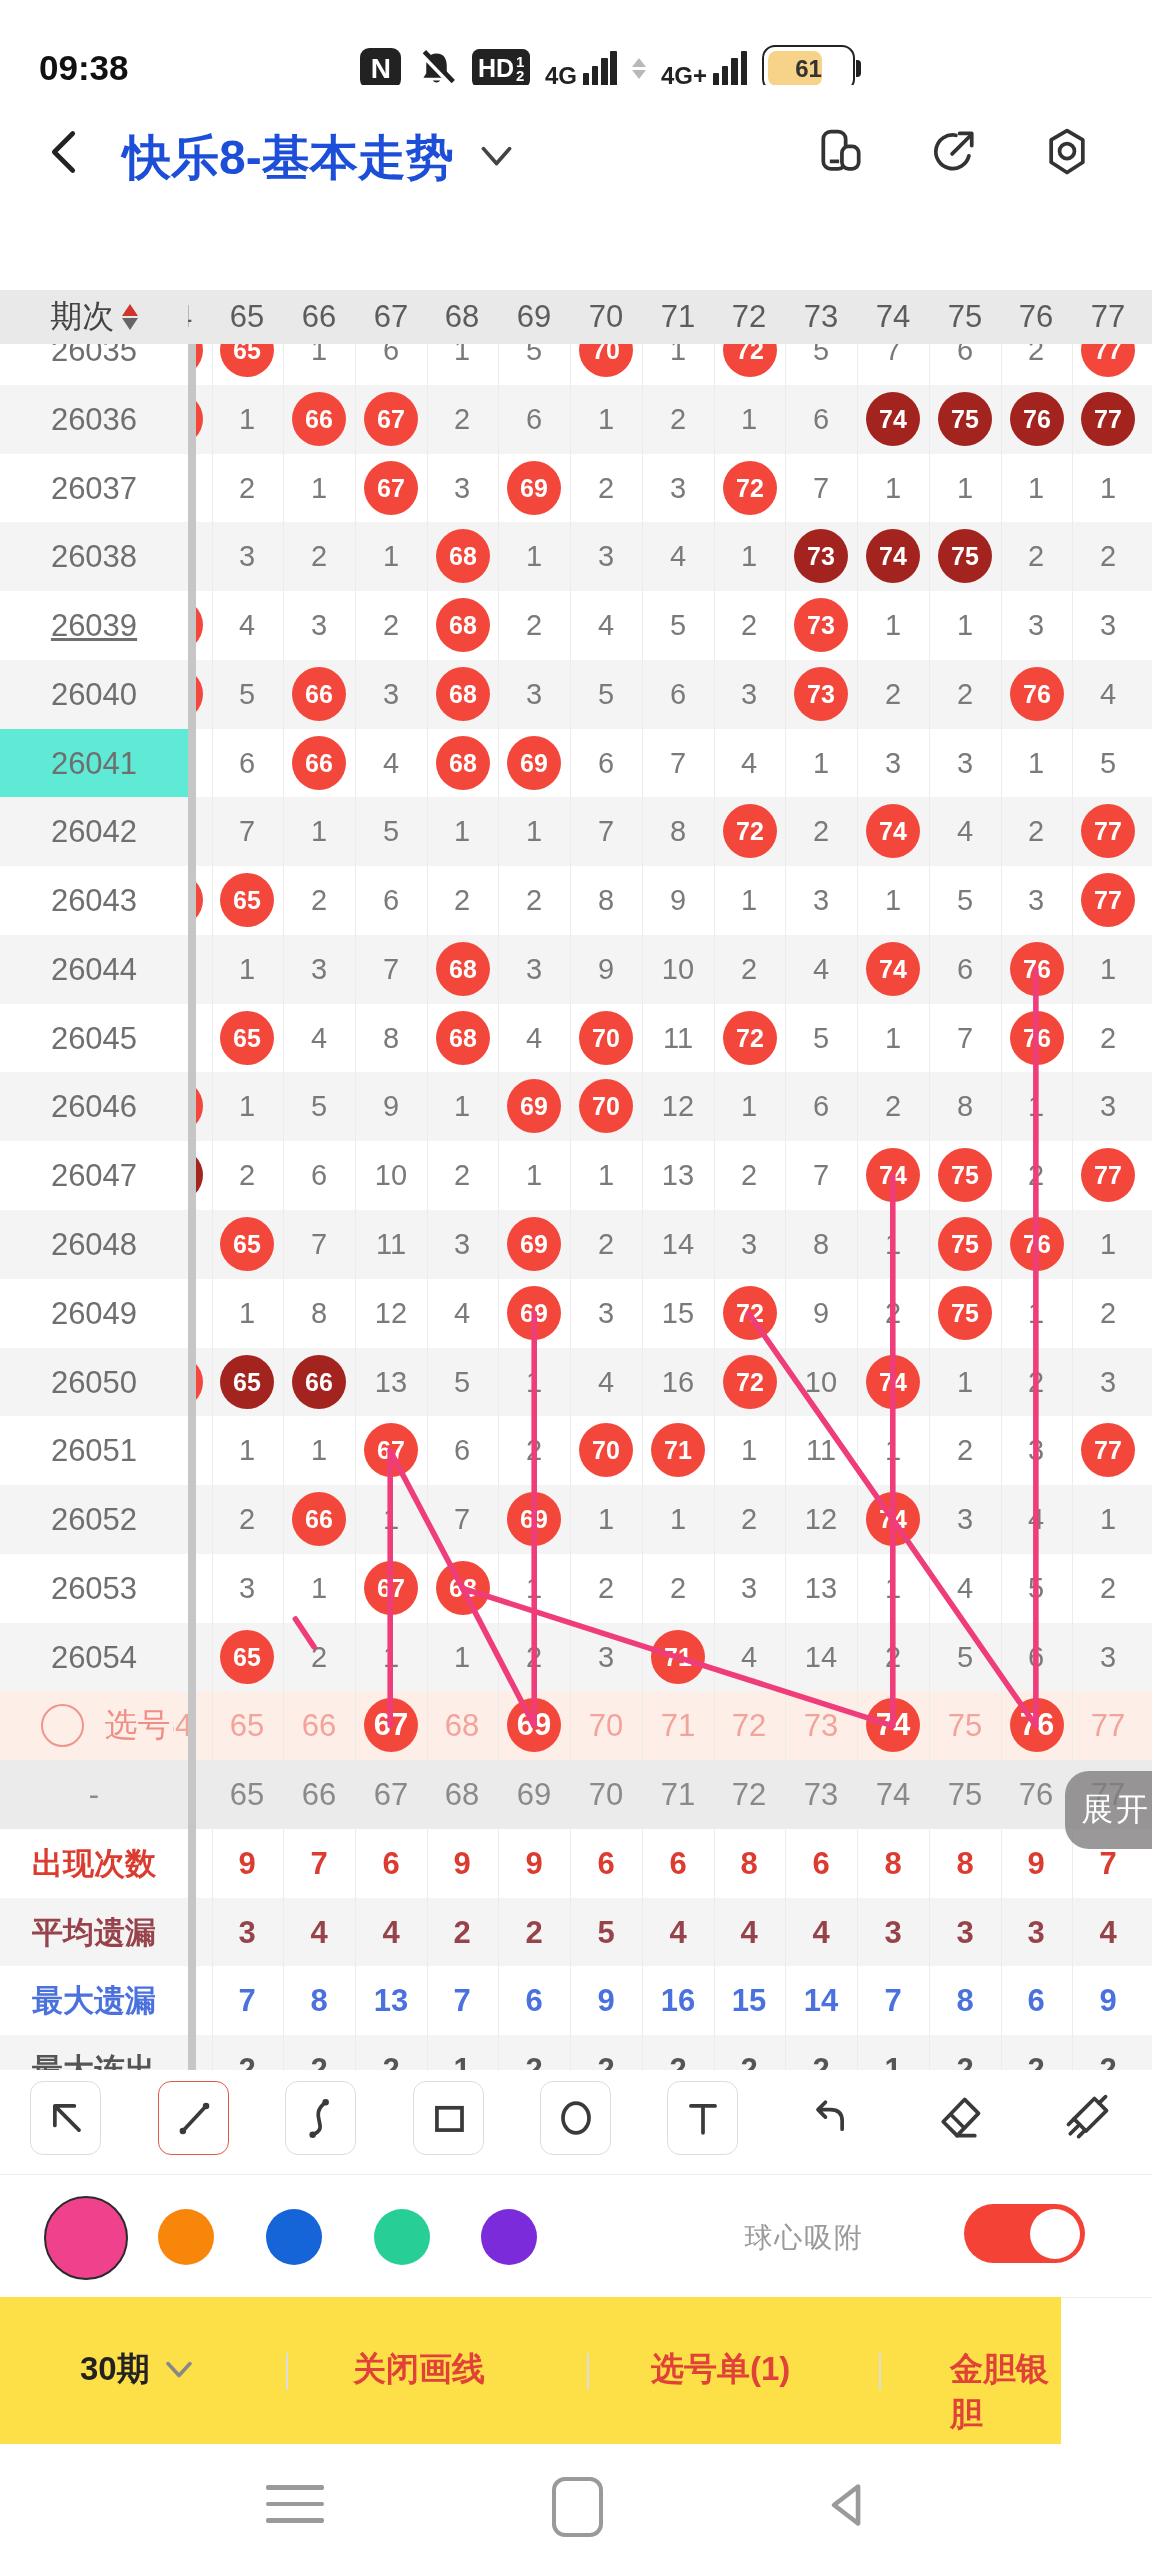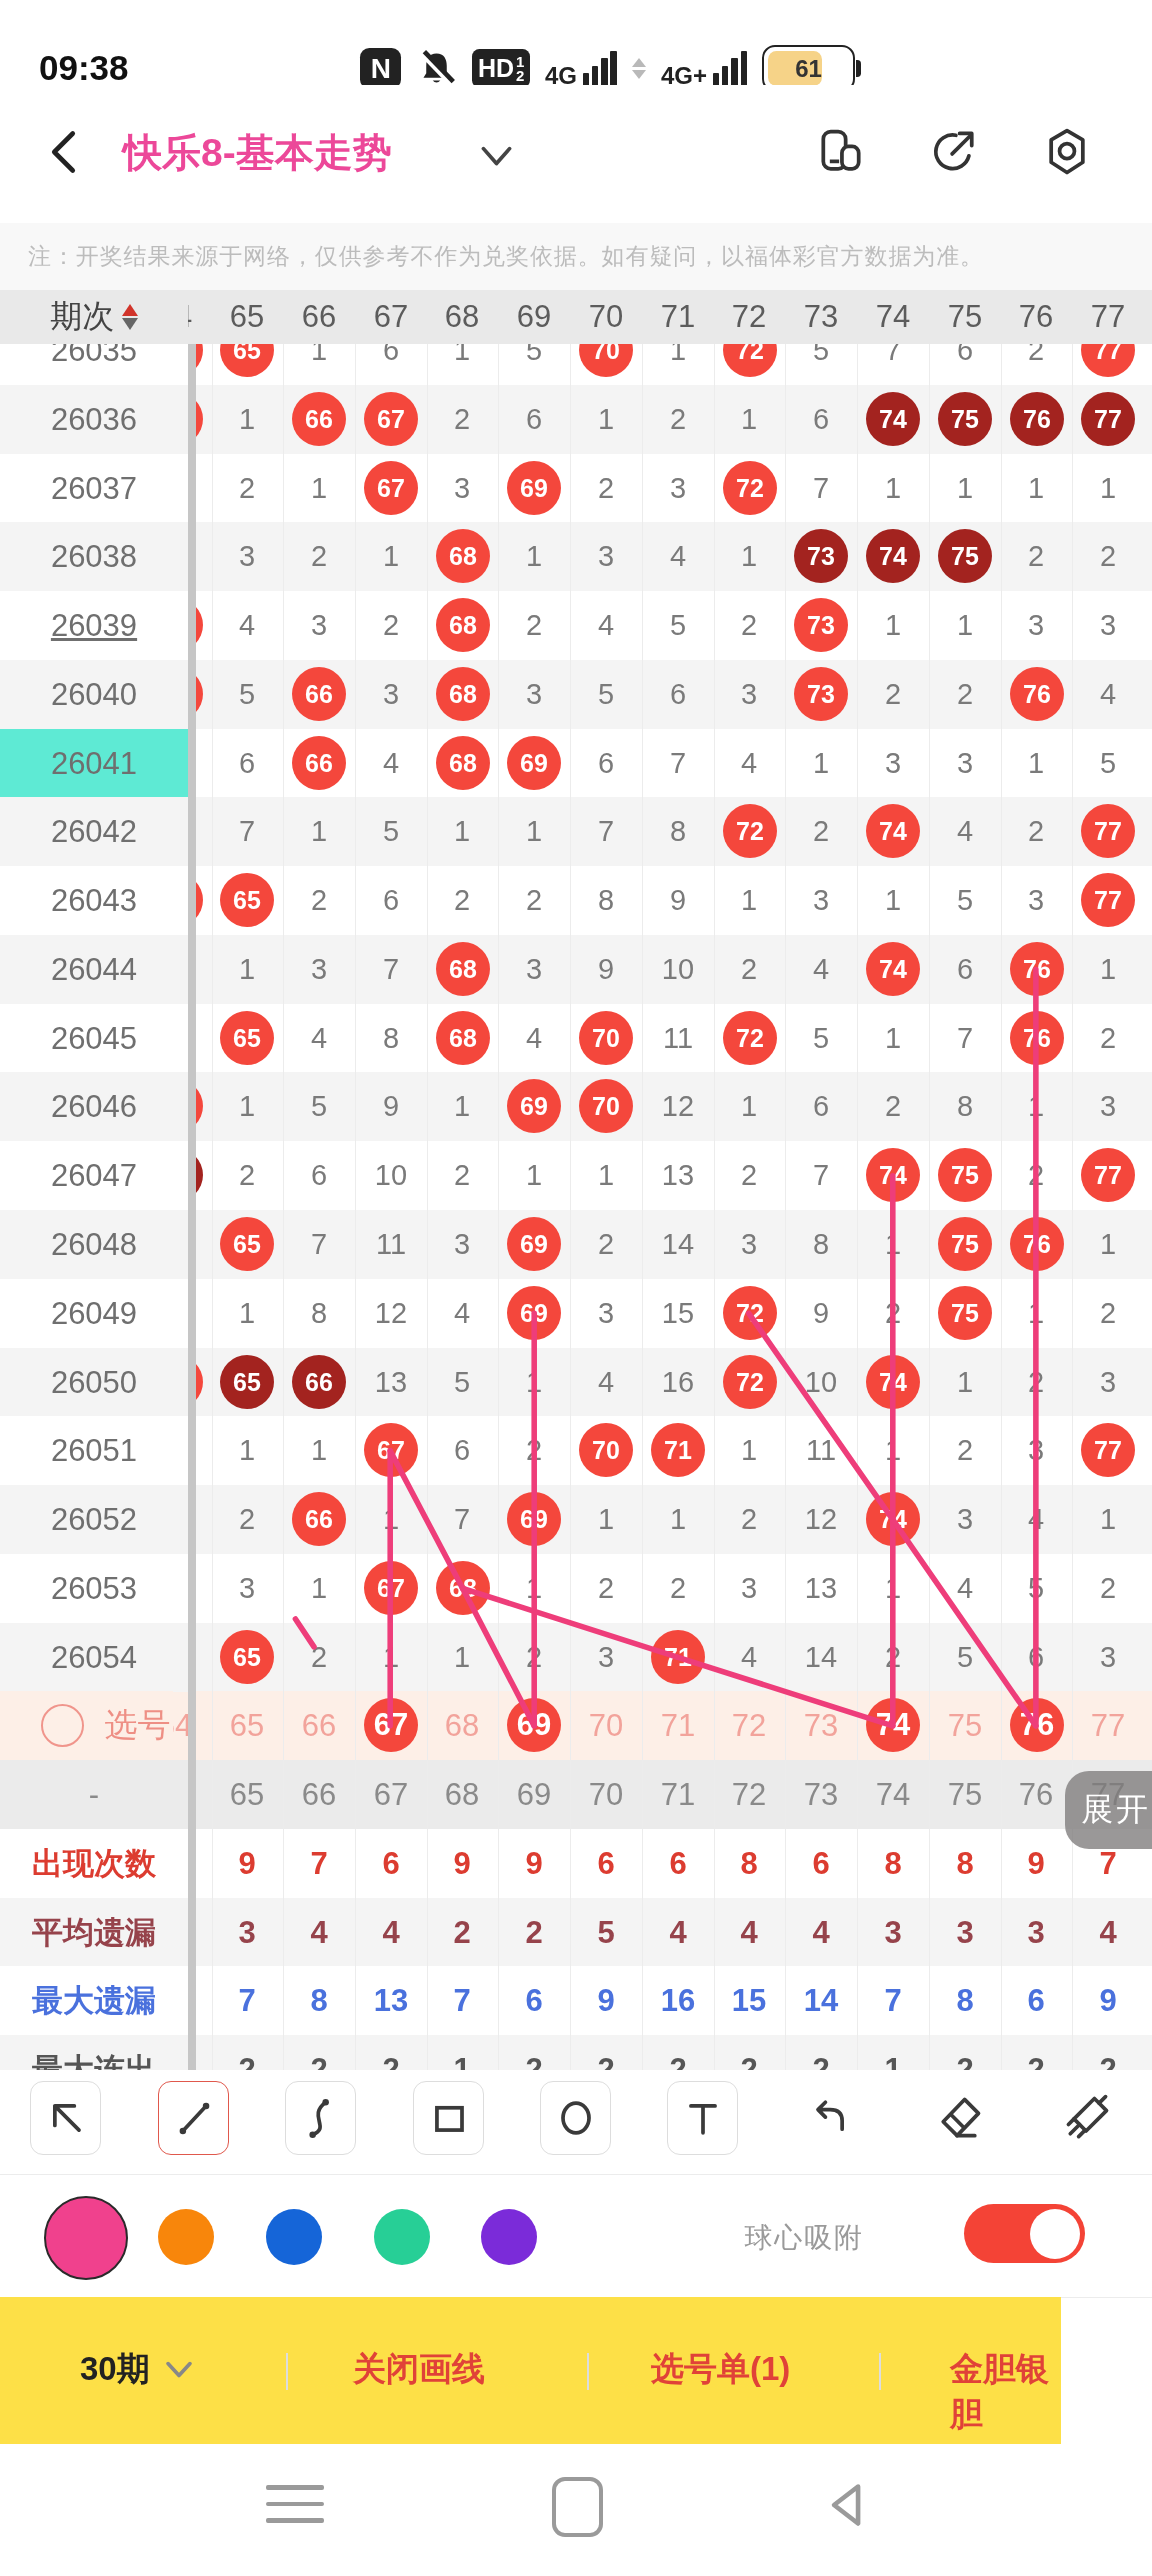--- a/index.html
+++ b/index.html
@@ -18,21 +18,21 @@
   .updown{display:flex;flex-direction:column;gap:3.7px;align-items:center;}
   .tri-up{width:0;height:0;border-left:7.4px solid transparent;border-right:7.4px solid transparent;border-bottom:9.3px solid #b9b9b9;}
   .tri-dn{width:0;height:0;border-left:7.4px solid transparent;border-right:7.4px solid transparent;border-top:9.3px solid #b9b9b9;}
   .battery{position:relative;width:89px;height:43px;border:2.8px solid #222;border-radius:13px;background:#fff;display:flex;align-items:center;}
   .battfill{position:absolute;left:3.7px;top:3.7px;bottom:3.7px;width:54px;background:#f6d388;border-radius:8.4px;}
   .battnum{position:relative;width:100%;text-align:center;font-size:24px;font-weight:bold;color:#333;}
   .battnub{position:absolute;right:-8.4px;top:13px;width:5.6px;height:16.7px;background:#222;border-radius:0 3.7px 3.7px 0;}
   
   .appheader{position:absolute;left:0;top:85px;width:1152px;height:138px;background:#fff;}
   .backbtn{position:absolute;left:45px;top:41px;}
-  .apptitle{position:absolute;left:123px;top:41px;font-size:39px;font-weight:bold;color:#ec4899;}
+  .apptitle{position:absolute;left:123px;top:41px;font-size:48px;font-weight:bold;color:#1d4ed8;}
   .titlechev{position:absolute;left:476px;top:58px;}
   .hicons{position:absolute;right:58px;top:39px;display:flex;gap:58px;}
   
   .notice{position:absolute;left:0;top:223px;width:1152px;height:67px;background:#f8f8f8;display:flex;align-items:center;}
   .notice span{margin-left:28px;font-size:23px;color:#bcbcbc;letter-spacing:0.9px;}
   
   .tablewrap{position:absolute;left:0;top:290px;width:1152px;height:1781px;background:#fff;}
   .trow{position:absolute;left:0;width:1152px;height:69px;}
   .cell{position:absolute;top:0;width:72px;height:69px;line-height:69px;text-align:center;font-size:29px;color:#7a7a7a;z-index:2;}
   .ball{position:absolute;top:7.4px;width:54px;height:54px;border-radius:50%;color:#fff;font-size:25px;font-weight:bold;display:flex;align-items:center;justify-content:center;z-index:2;}
@@ -152,23 +152,20 @@
       </div>
       <div>
         <svg width="54" height="58" viewBox="0 0 58 62">
           <path d="M29 7 L46 17 L46 41 L29 52 L12 41 L12 17 Z" fill="none" stroke="#333" stroke-width="4" stroke-linejoin="round"></path>
           <circle cx="29" cy="29" r="8" fill="none" stroke="#333" stroke-width="4"></circle>
         </svg>
       </div>
     </div>
   </div>
 
-  <div class="notice">
-    <span>注：开奖结果来源于网络，仅供参考不作为兑奖依据。如有疑问，以福体彩官方数据为准。</span>
-  </div>
 
   <div class="tablewrap">
     <div>
         <div class="trow" style="top: 26px; background: rgb(255, 255, 255);">
           <div class="ball bright" style="left: 149px;">64</div>
           <div class="ball bright" style="left: 220px;">65</div>
           <div class="cell" style="left: 283px;">1</div>
           <div class="cell" style="left: 355px;">6</div>
           <div class="cell" style="left: 426px;">1</div>
           <div class="cell" style="left: 498px;">5</div>

